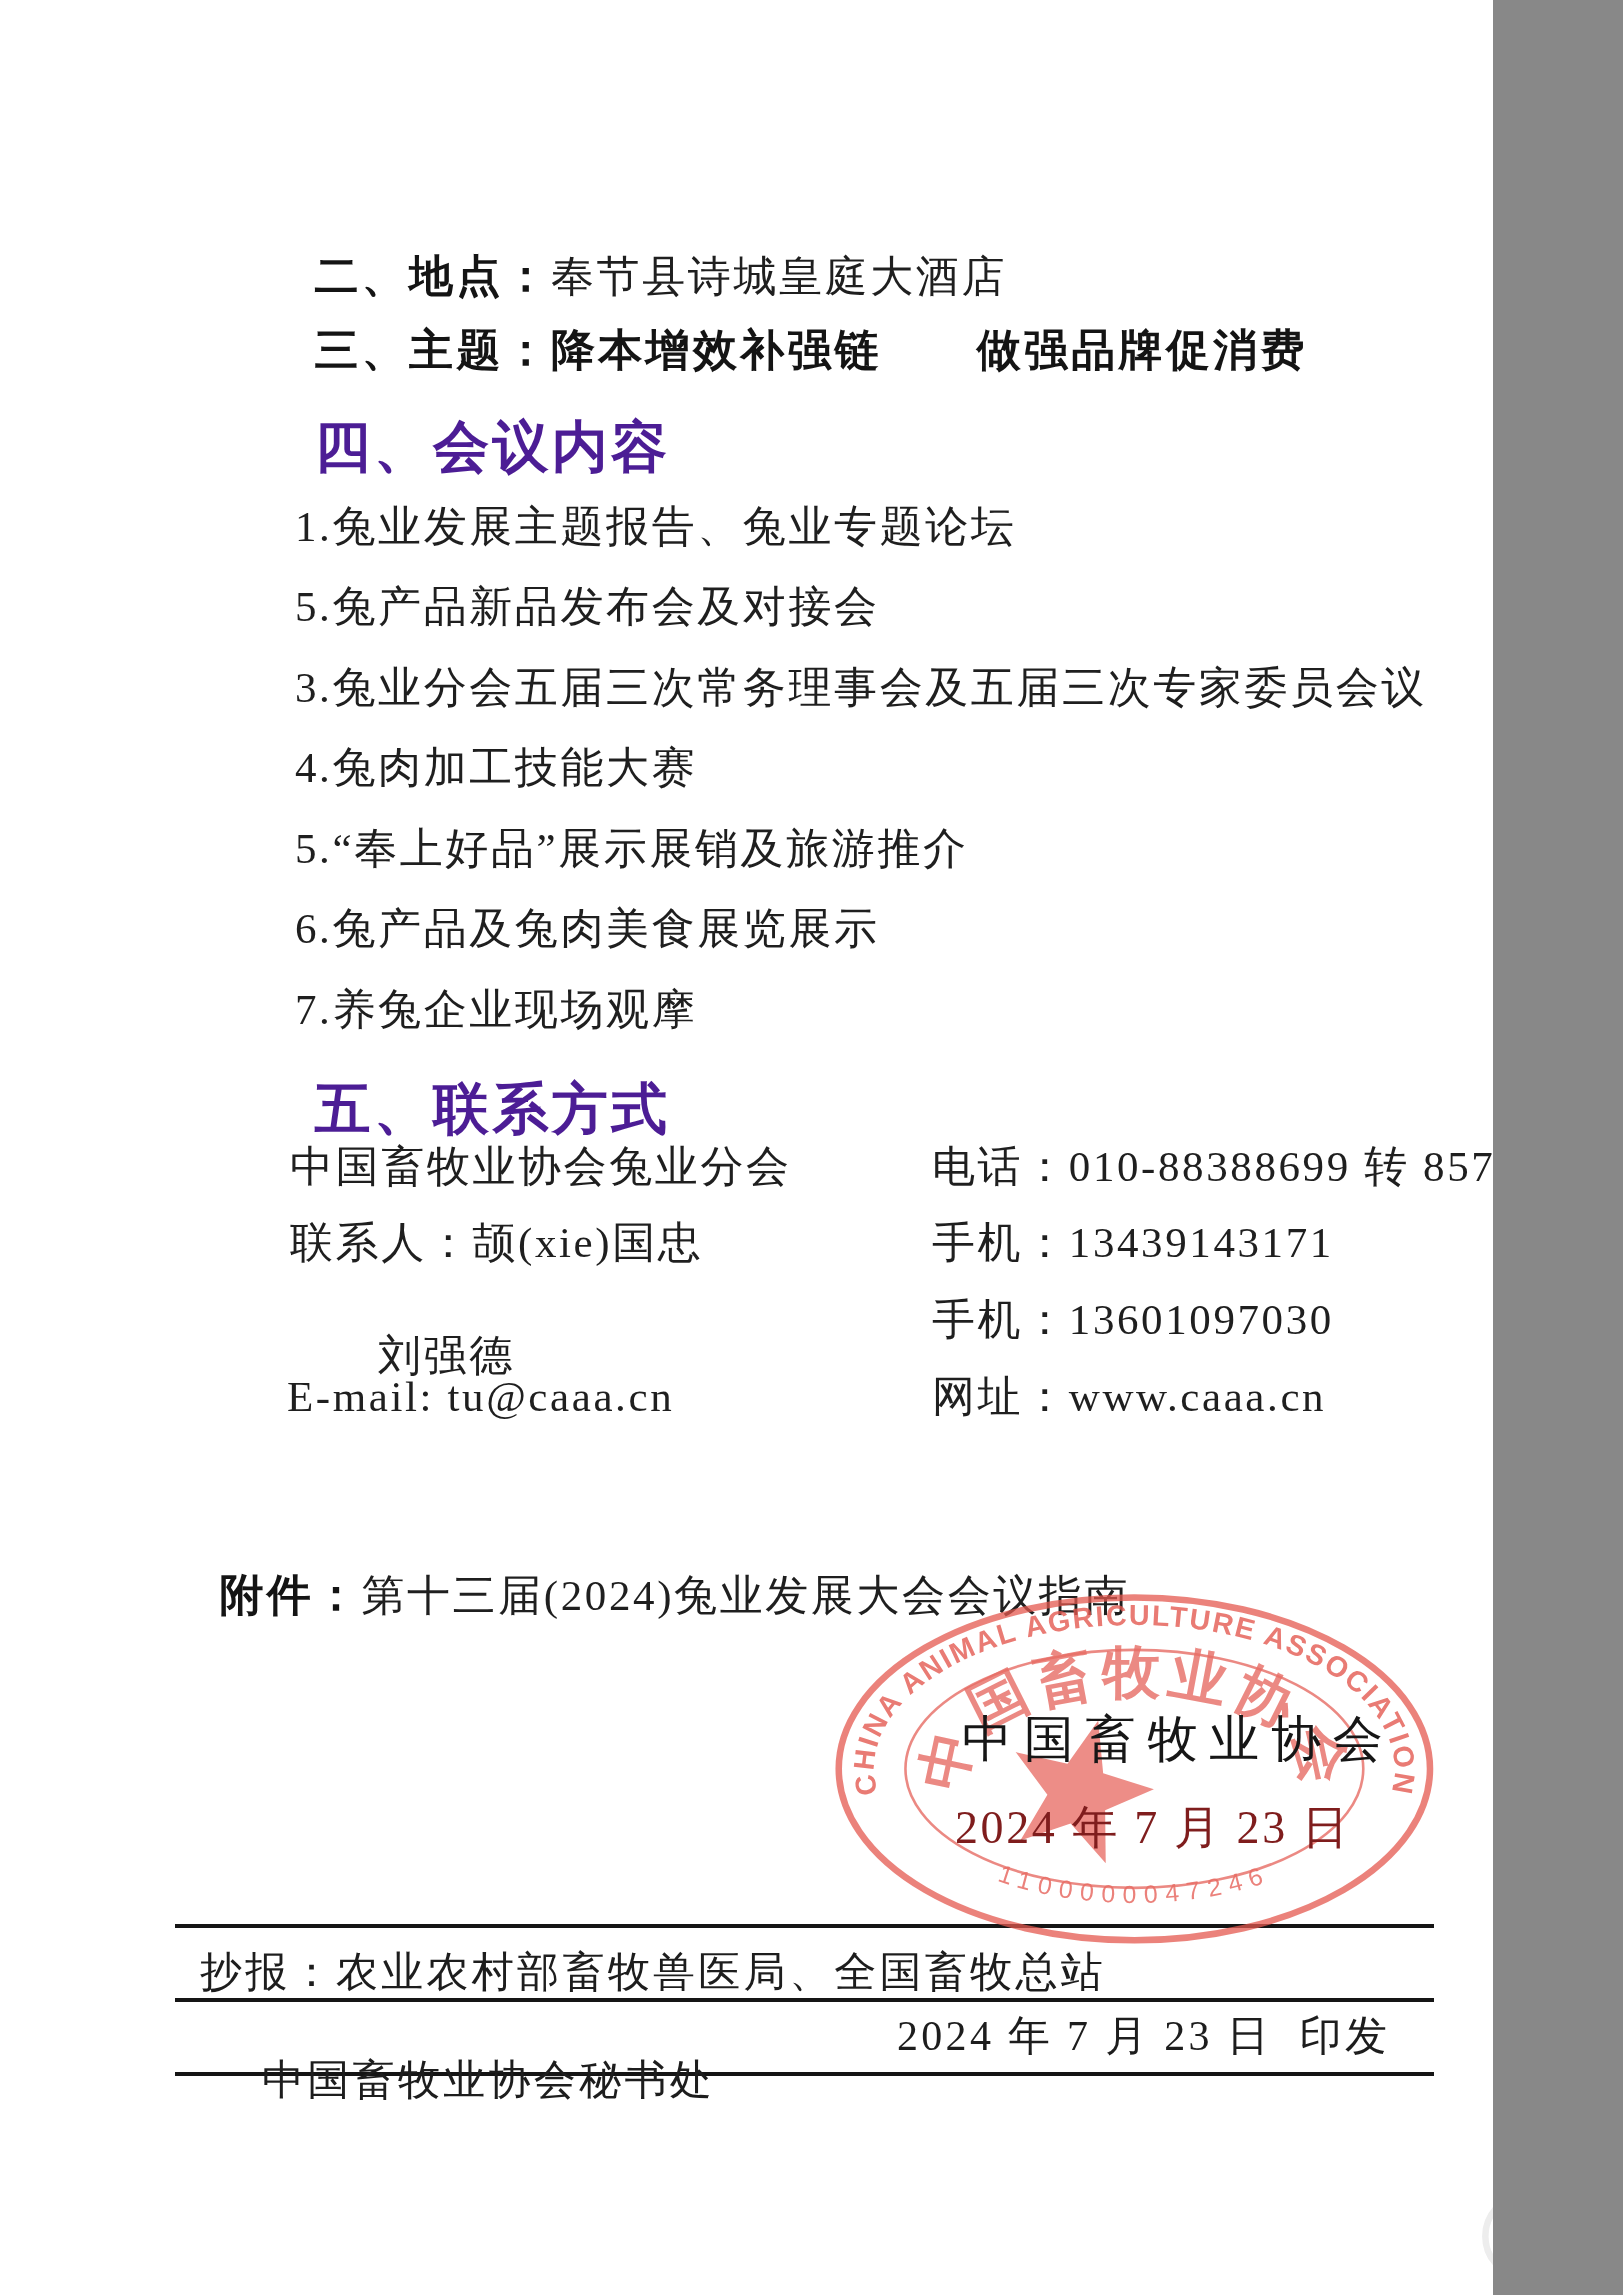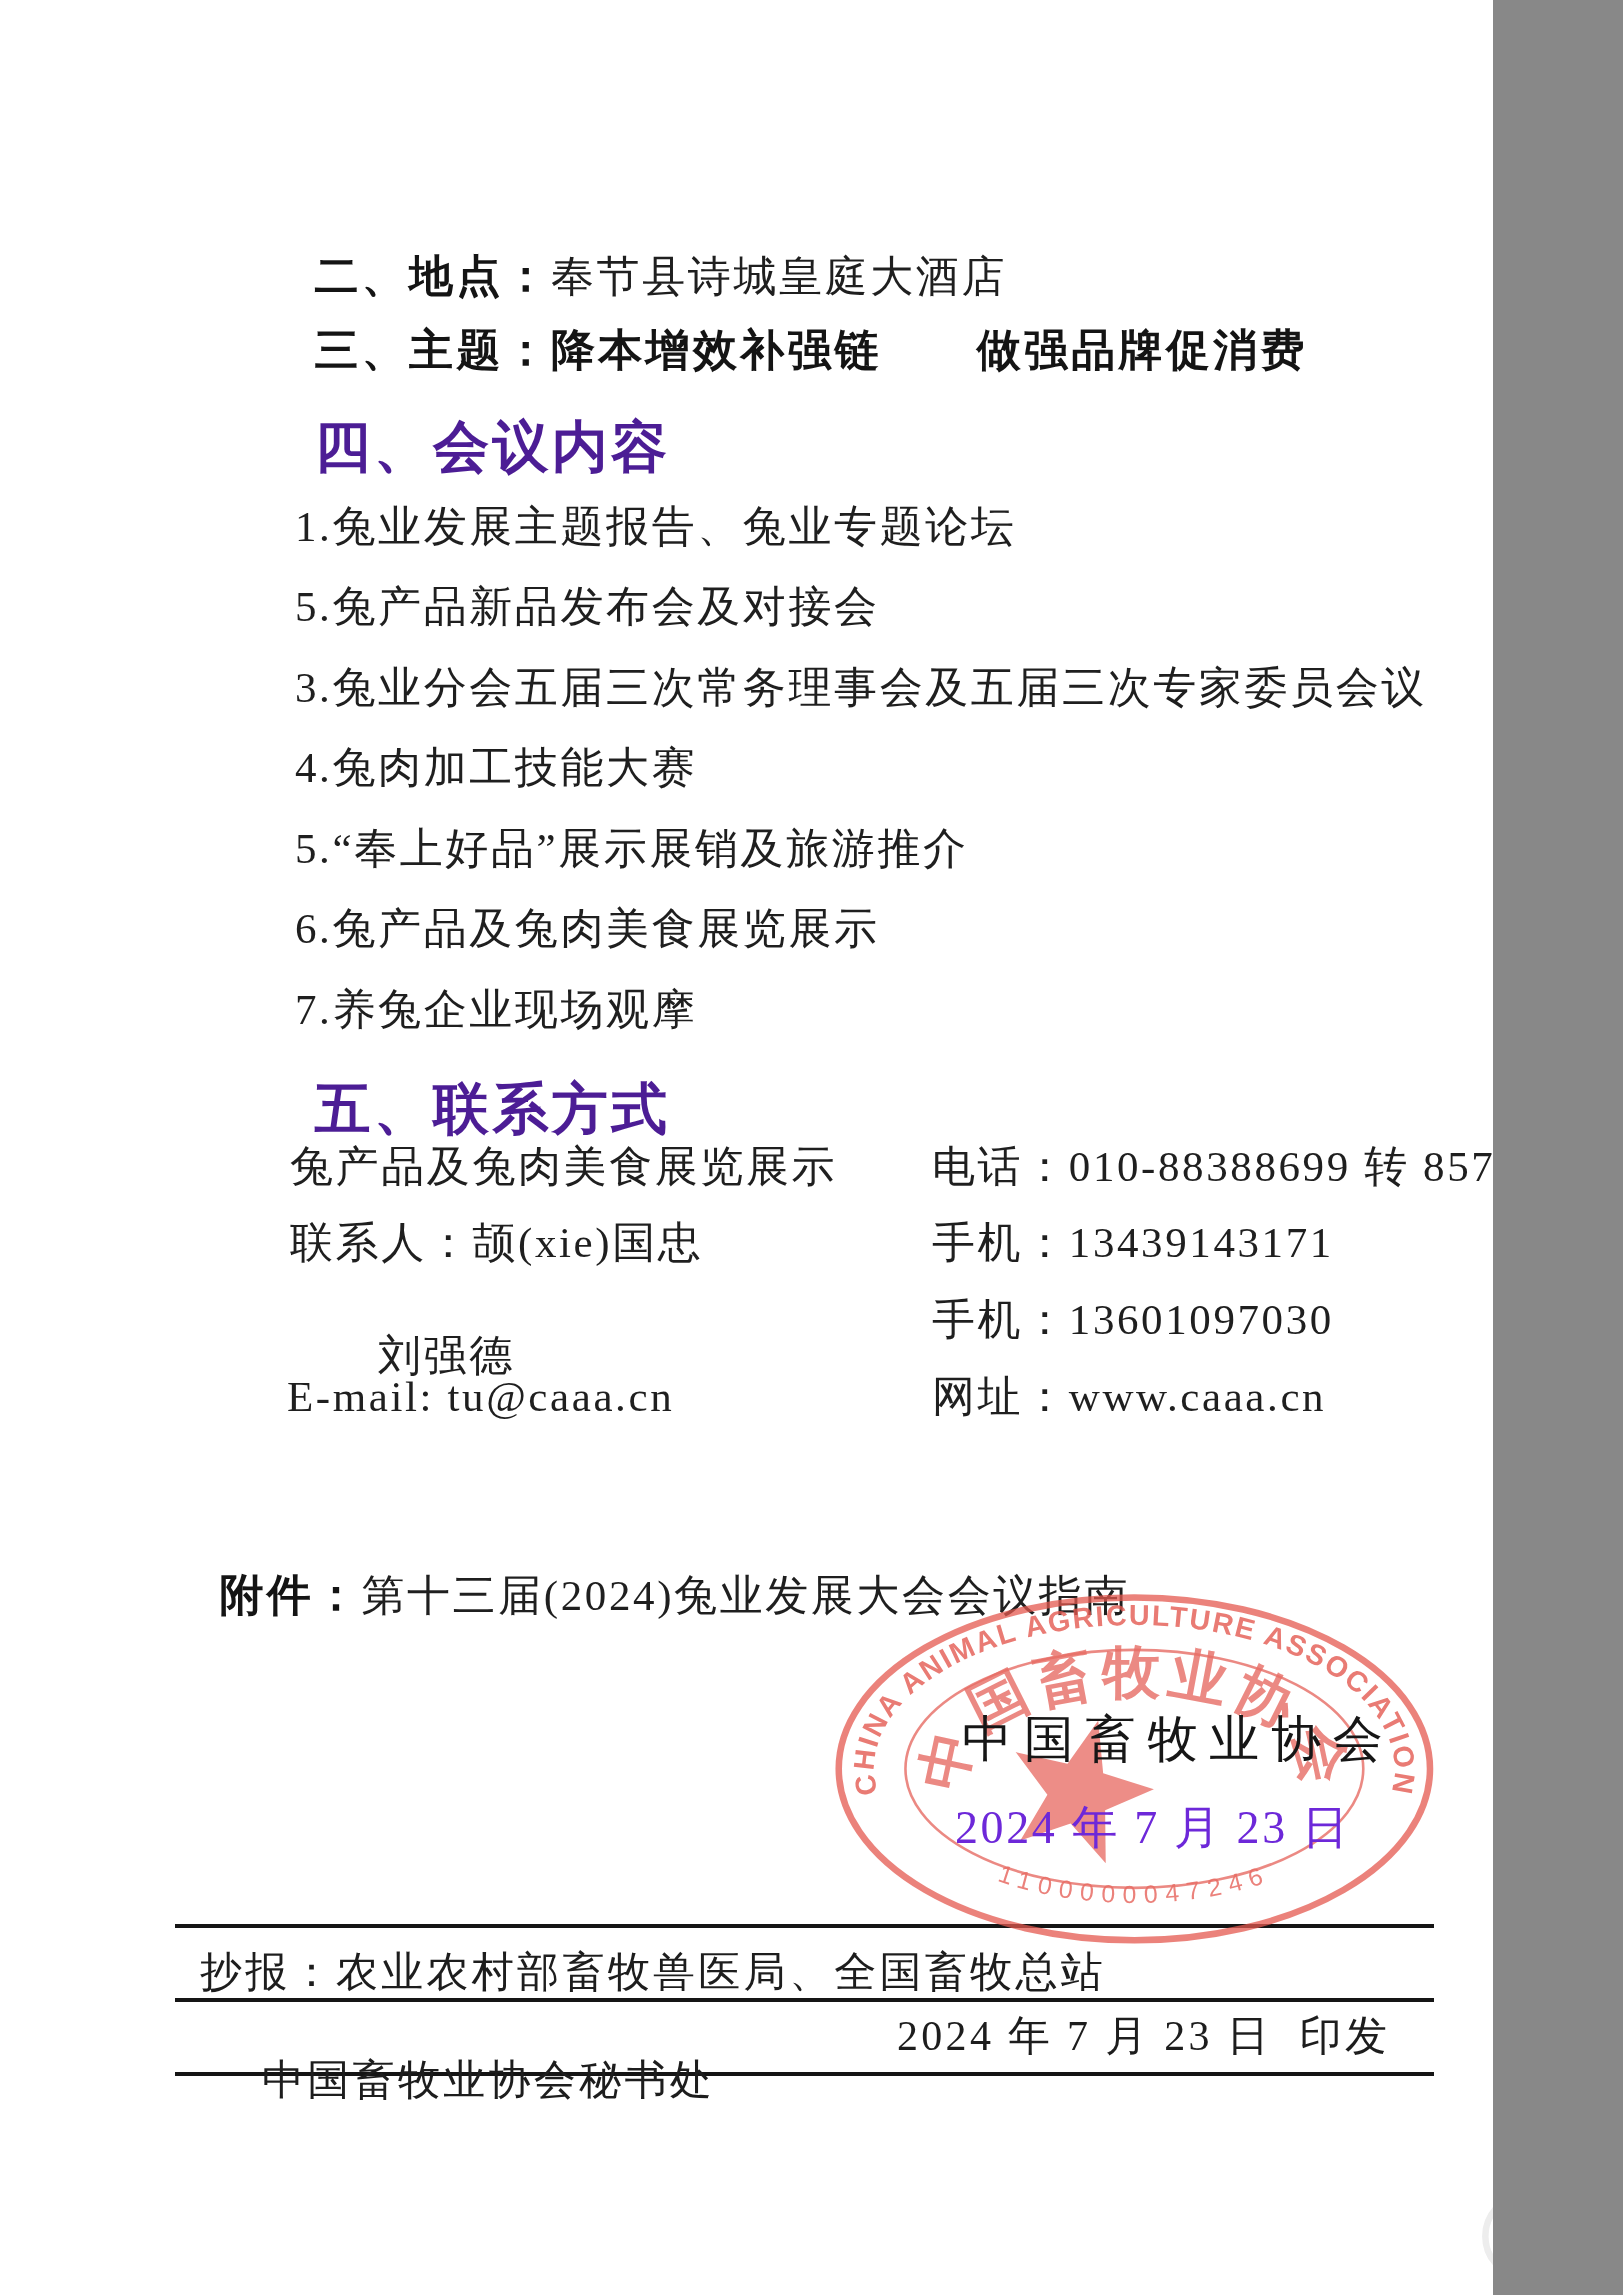--- a/index.html
+++ b/index.html
@@ -25,21 +25,21 @@
     font-size:44px;letter-spacing:3.3px;font-weight:700;color:#141414;
   }
   .rule{position:absolute;left:175px;width:1259px;height:3.9px;background:#151515;}
   .sig-org{
     position:absolute;z-index:3;
     font-size:50px;letter-spacing:11.8px;color:#161616;
     font-family:"Liberation Serif","DejaVu Serif",serif;white-space:pre;
   }
   .sig-date{
     position:absolute;z-index:3;
-    font-size:46px;letter-spacing:2.6px;color:#6d28d9;
+    font-size:46px;letter-spacing:2.6px;color:#7f1d1d;
     font-family:"Liberation Serif","DejaVu Serif",serif;white-space:pre;
   }
   .footer-text{
     font-size:42px;letter-spacing:3.3px;color:#1d1d1d;
     font-family:"Liberation Serif","DejaVu Serif",serif;white-space:pre;
   }
   .stamp-svg{position:absolute;left:830px;top:1589px;z-index:2;opacity:0.88;}
   .stamp-en{
     font-family:"Liberation Sans","DejaVu Sans",sans-serif;
     font-size:44px;letter-spacing:3px;font-weight:700;
@@ -76,21 +76,21 @@
   <div class="line body-text" style="top:666px;left:295px;">3.兔业分会五届三次常务理事会及五届三次专家委员会议</div>
   <div class="line body-text" style="top:746px;left:295px;">4.兔肉加工技能大赛</div>
   <div class="line body-text" style="top:827px;left:295px;">5.“奉上好品”展示展销及旅游推介</div>
   <div class="line body-text" style="top:907px;left:295px;">6.兔产品及兔肉美食展览展示</div>
   <div class="line body-text" style="top:988px;left:295px;">7.养兔企业现场观摩</div>
 
   <div class="line" style="top:1070px;left:304px;">
     <span class="hd">五、联系方式</span>
   </div>
 
-  <div class="line body-text" style="top:1145px;left:290px;">兔产品及兔肉美食展览展示</div>
+  <div class="line body-text" style="top:1145px;left:290px;">中国畜牧业协会兔业分会</div>
   <div class="line body-text" style="top:1221px;left:290px;">联系人：颉(xie)国忠</div>
   <div class="line body-text" style="top:1298px;left:378px;margin-top:36px;">刘强德</div>
   <div class="line body-text" style="top:1375px;left:287px;">E-mail: tu@caaa.cn</div>
 
   <div class="line body-text" style="top:1145px;left:932px;">电话：010-88388699 转 857</div>
   <div class="line body-text" style="top:1221px;left:932px;">手机：13439143171</div>
   <div class="line body-text" style="top:1298px;left:932px;">手机：13601097030</div>
   <div class="line body-text" style="top:1375px;left:932px;">网址：www.caaa.cn</div>
 
   <div class="line" style="top:1562px;left:209px;">

